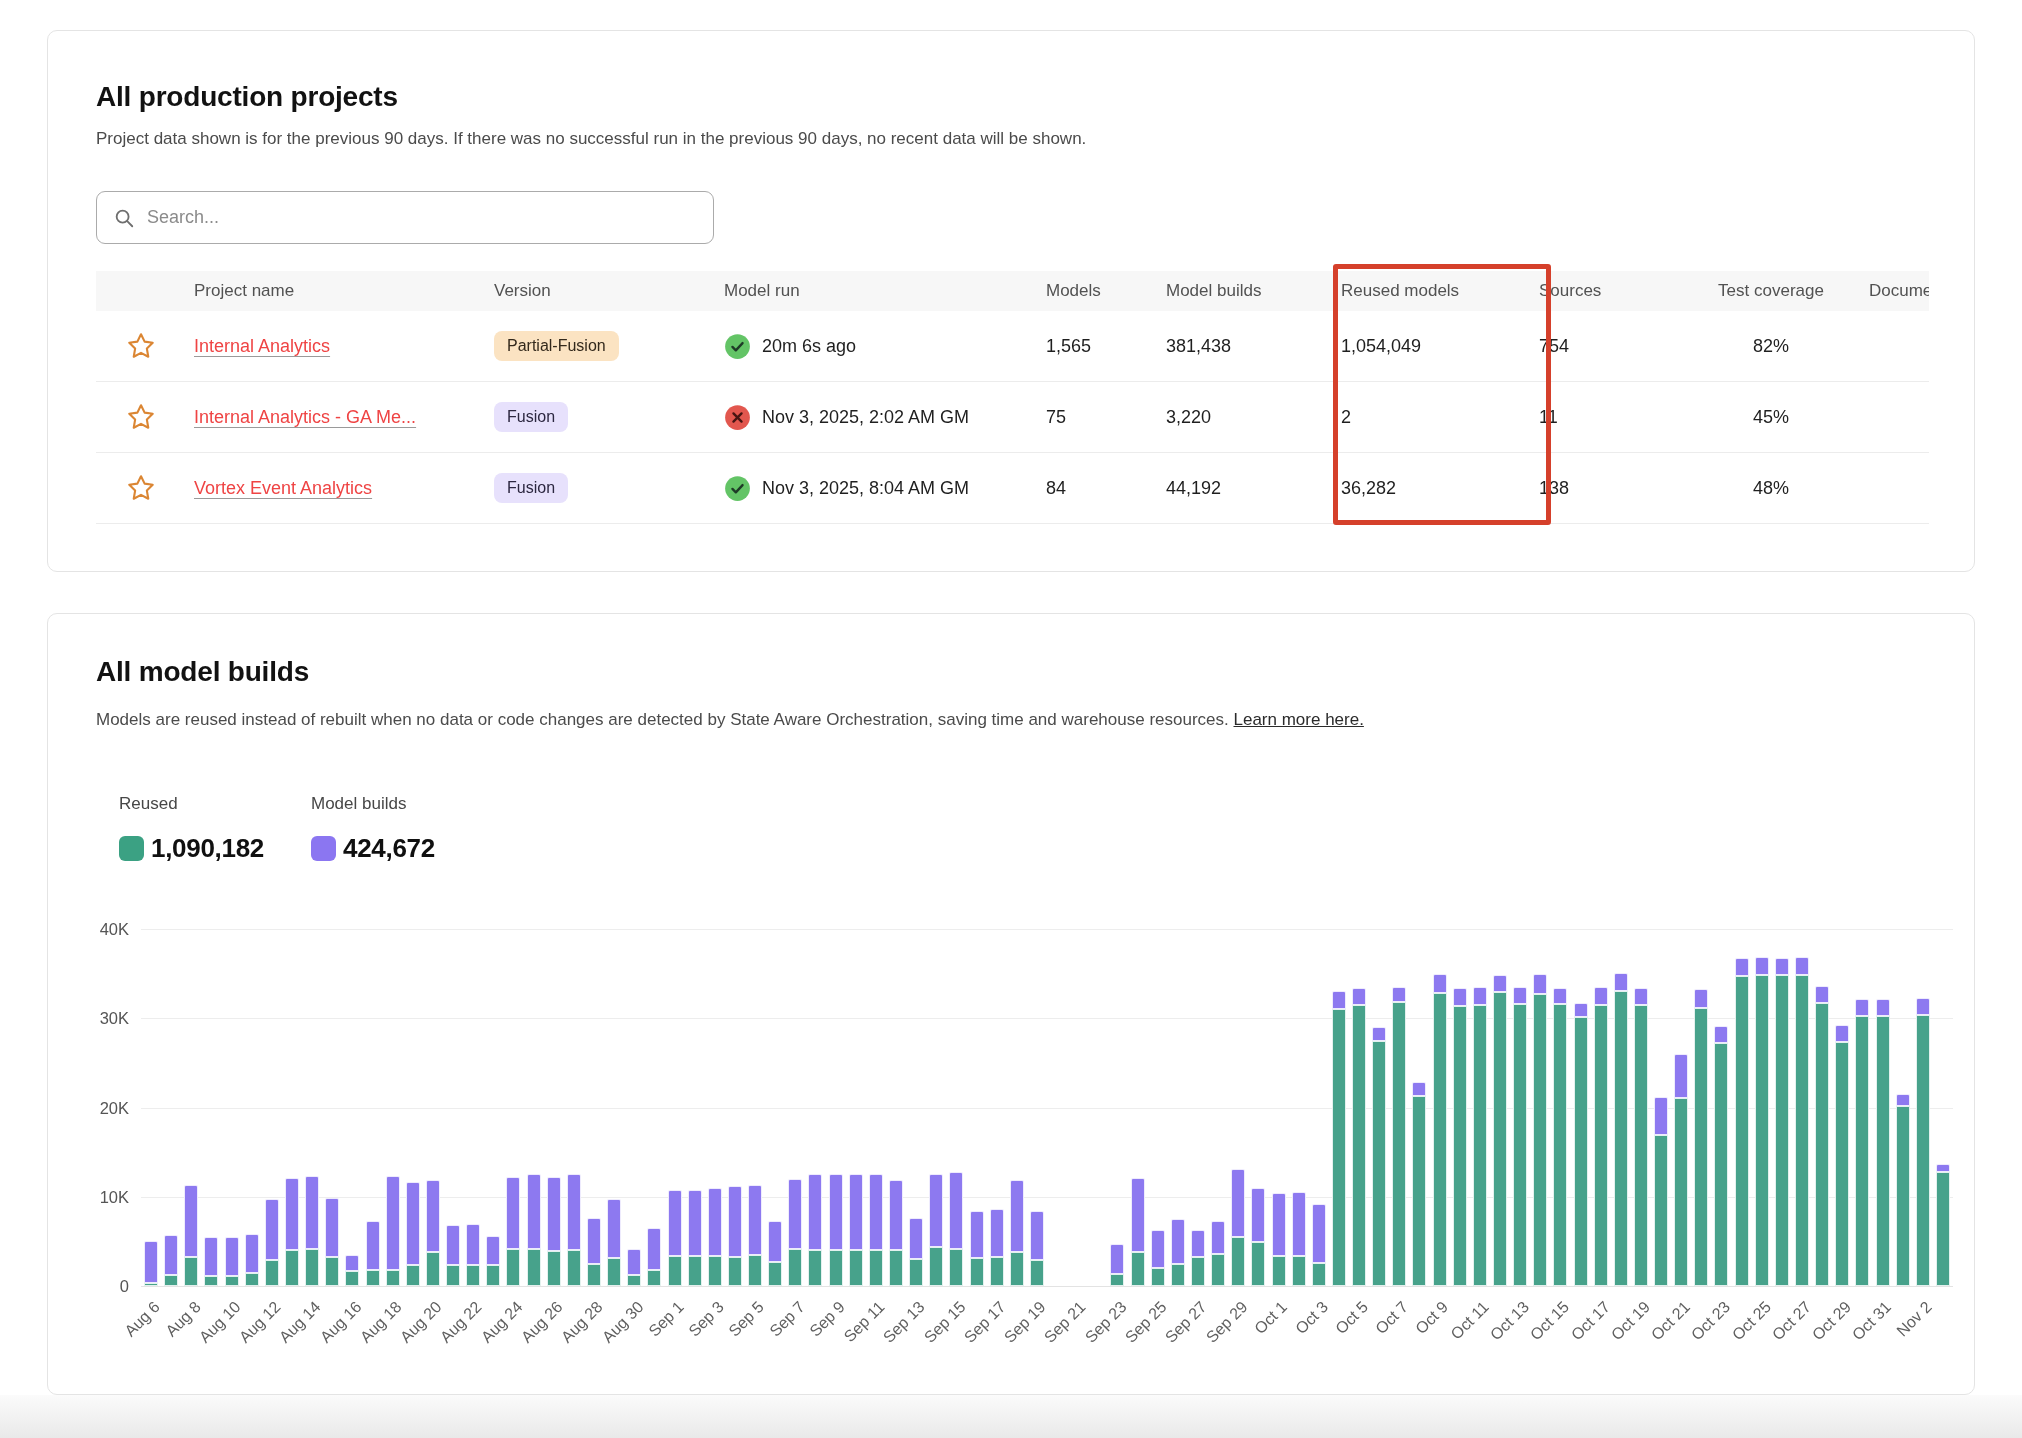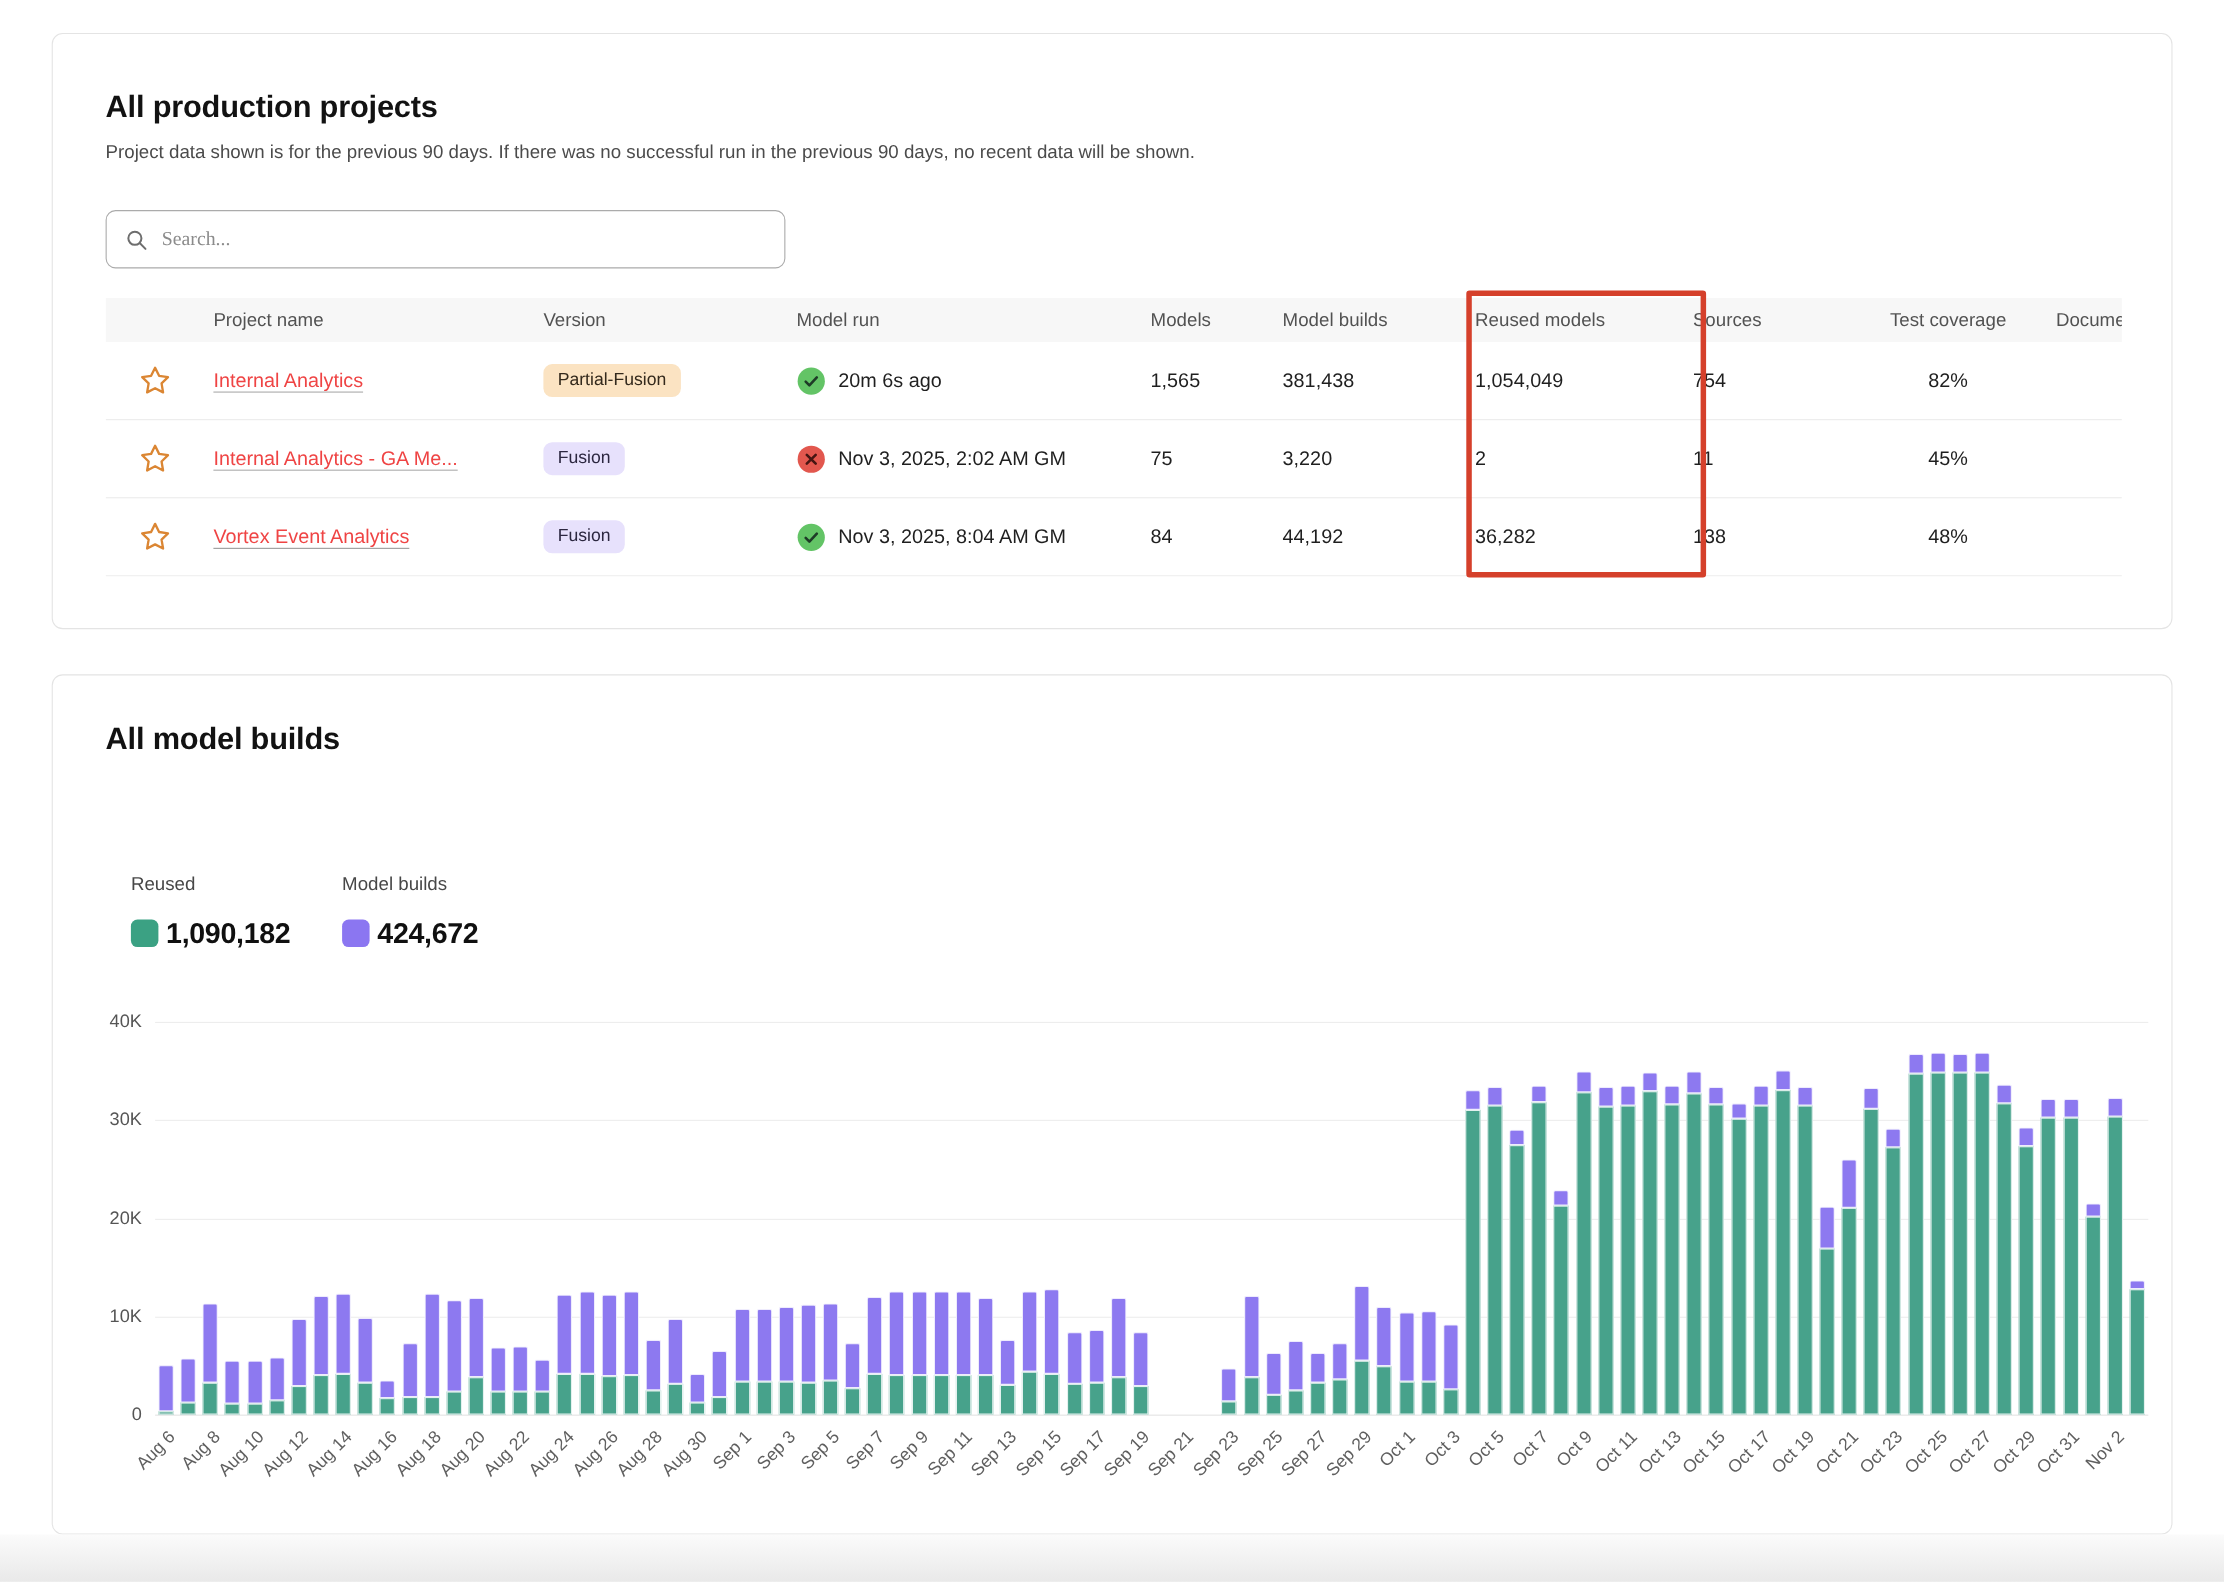--- a/index.html
+++ b/index.html
@@ -5,21 +5,21 @@
   * { margin:0; padding:0; box-sizing:border-box; }
   html,body { width:2022px; height:1438px; background:#ffffff; font-family:"Liberation Sans", sans-serif; color:#1c1c1c; overflow:hidden; }
   .card { position:absolute; left:47px; width:1928px; background:#fff; border:1px solid #e4e4e4; border-radius:10px; }
   #card-projects { top:30px; height:542px; }
   #card-builds { top:613px; height:782px; }
   .card-title { position:absolute; left:48px; font-size:28px; font-weight:700; color:#121212; letter-spacing:-0.2px; }
   .card-sub { position:absolute; left:48px; font-size:17px; color:#4b4b4b; }
   
   #search-wrap { position:absolute; left:48px; top:160px; width:618px; height:53px; border:1px solid #ababab; border-radius:9px; display:flex; align-items:center; padding-left:16px; background:#fff; }
   #search-wrap svg { flex:0 0 auto; }
-  #search-input { border:none; outline:none; font-size:18px; color:#333; margin-left:12px; width:520px; font-family:Liberation Serif, serif; background:transparent; }
+  #search-input { border:none; outline:none; font-size:18px; color:#333; margin-left:12px; width:520px; font-family:Liberation Sans, sans-serif; background:transparent; }
   #search-input::placeholder { color:#8b8b8b; }
   #table-wrap { position:absolute; left:48px; top:240px; width:1833px; overflow:hidden; }
   .trow { display:grid; grid-template-columns:90px 300px 230px 330px 120px 175px 198px 142px 180px 300px; align-items:center; }
   .thead { height:40px; background:#f7f7f7; color:#525252; font-size:17px; }
   .tbody-row { height:71px; border-bottom:1px solid #ececec; font-size:18px; color:#1f1f1f; }
   .tbody-row:first-of-type { border-top:1px solid #ececec; }
   .cell-r { padding-right:36px; }
   .cell-c { text-align:center; }
   .cell-l { padding-left:8px; }
   .star-cell { display:flex; justify-content:center; align-items:center; }
@@ -157,20 +157,21 @@
       <div class="cell-c">48%</div>
       <div></div>
     </div>
   </div>
 
   <div id="red-box"></div>
 </section>
 
 <section class="card" id="card-builds">
   <h2 class="card-title" style="top:42px;">All model builds</h2>
+  <p class="card-sub" style="top:96px;"><span>Models are reused instead of rebuilt when no data or code changes are detected by State Aware Orchestration, saving time and warehouse resources.</span> <a href="#" id="learn-link">Learn more here.</a></p>
 
 
   <div class="legend-group" id="legend-reused">
     <div class="legend-label">Reused</div>
     <div class="legend-valrow">
       <span class="legend-swatch" style="background: rgb(59, 161, 131);"></span>
       <span class="legend-value">1,090,182</span>
     </div>
   </div>
   <div class="legend-group" id="legend-builds">

